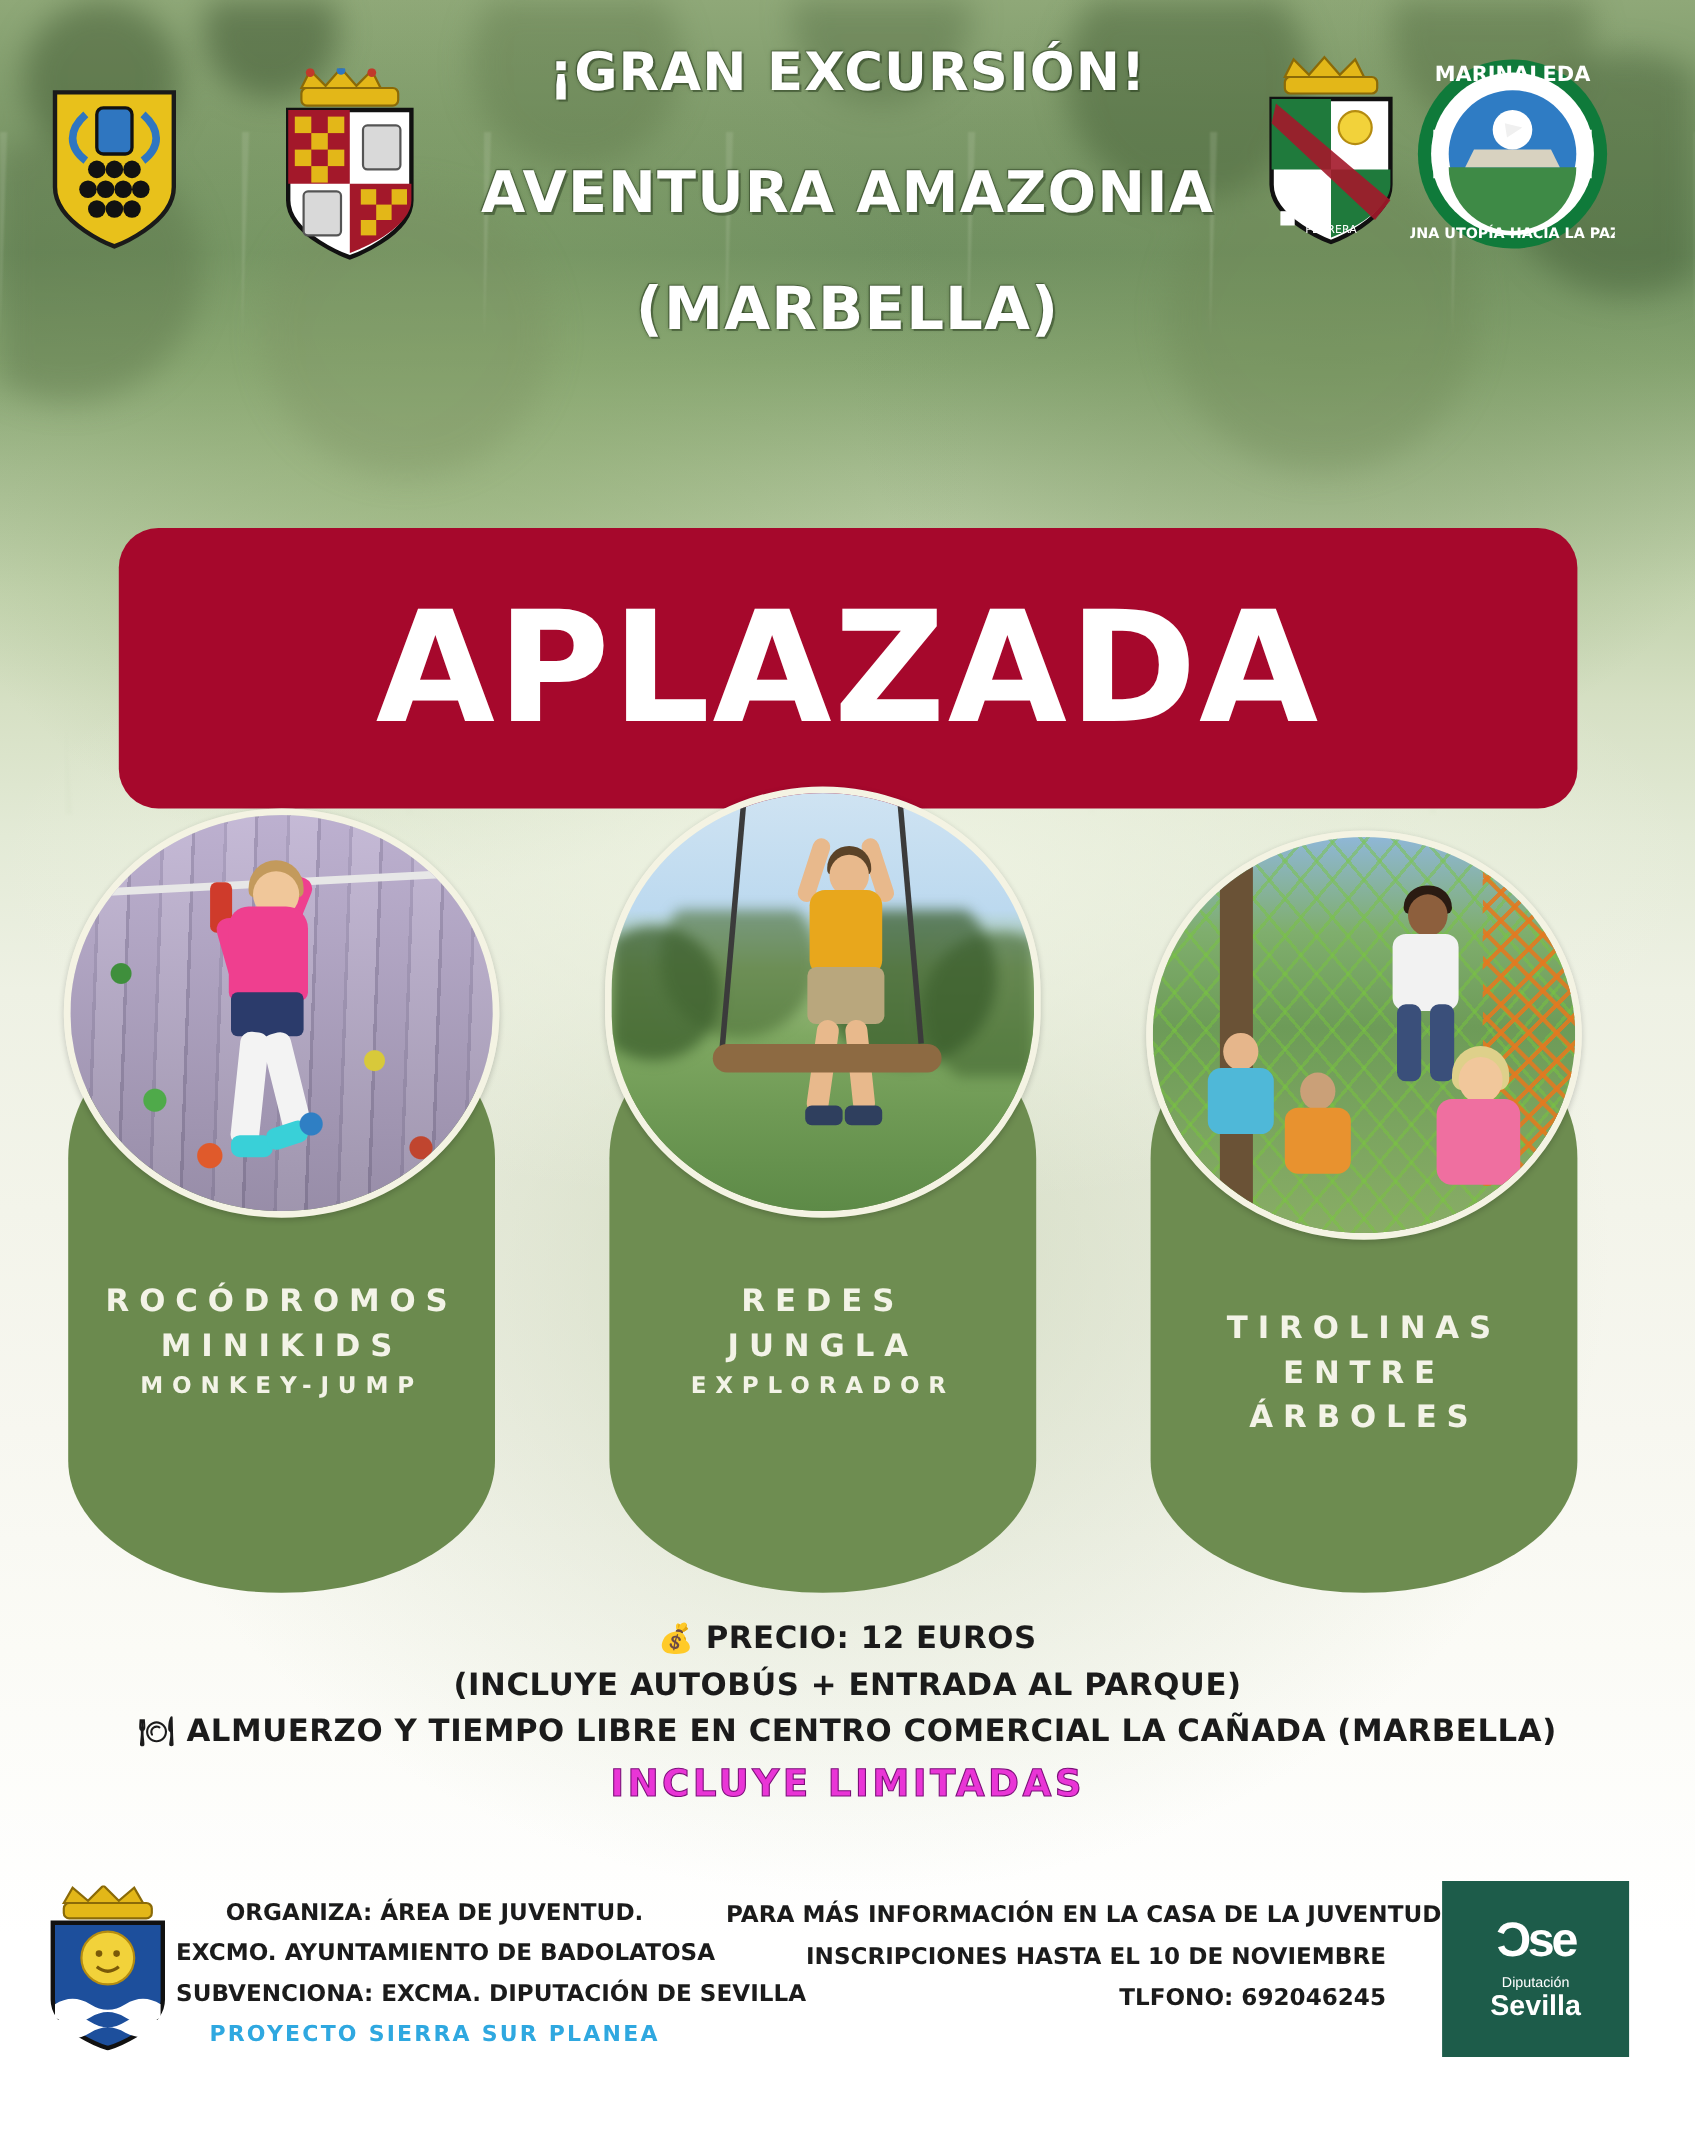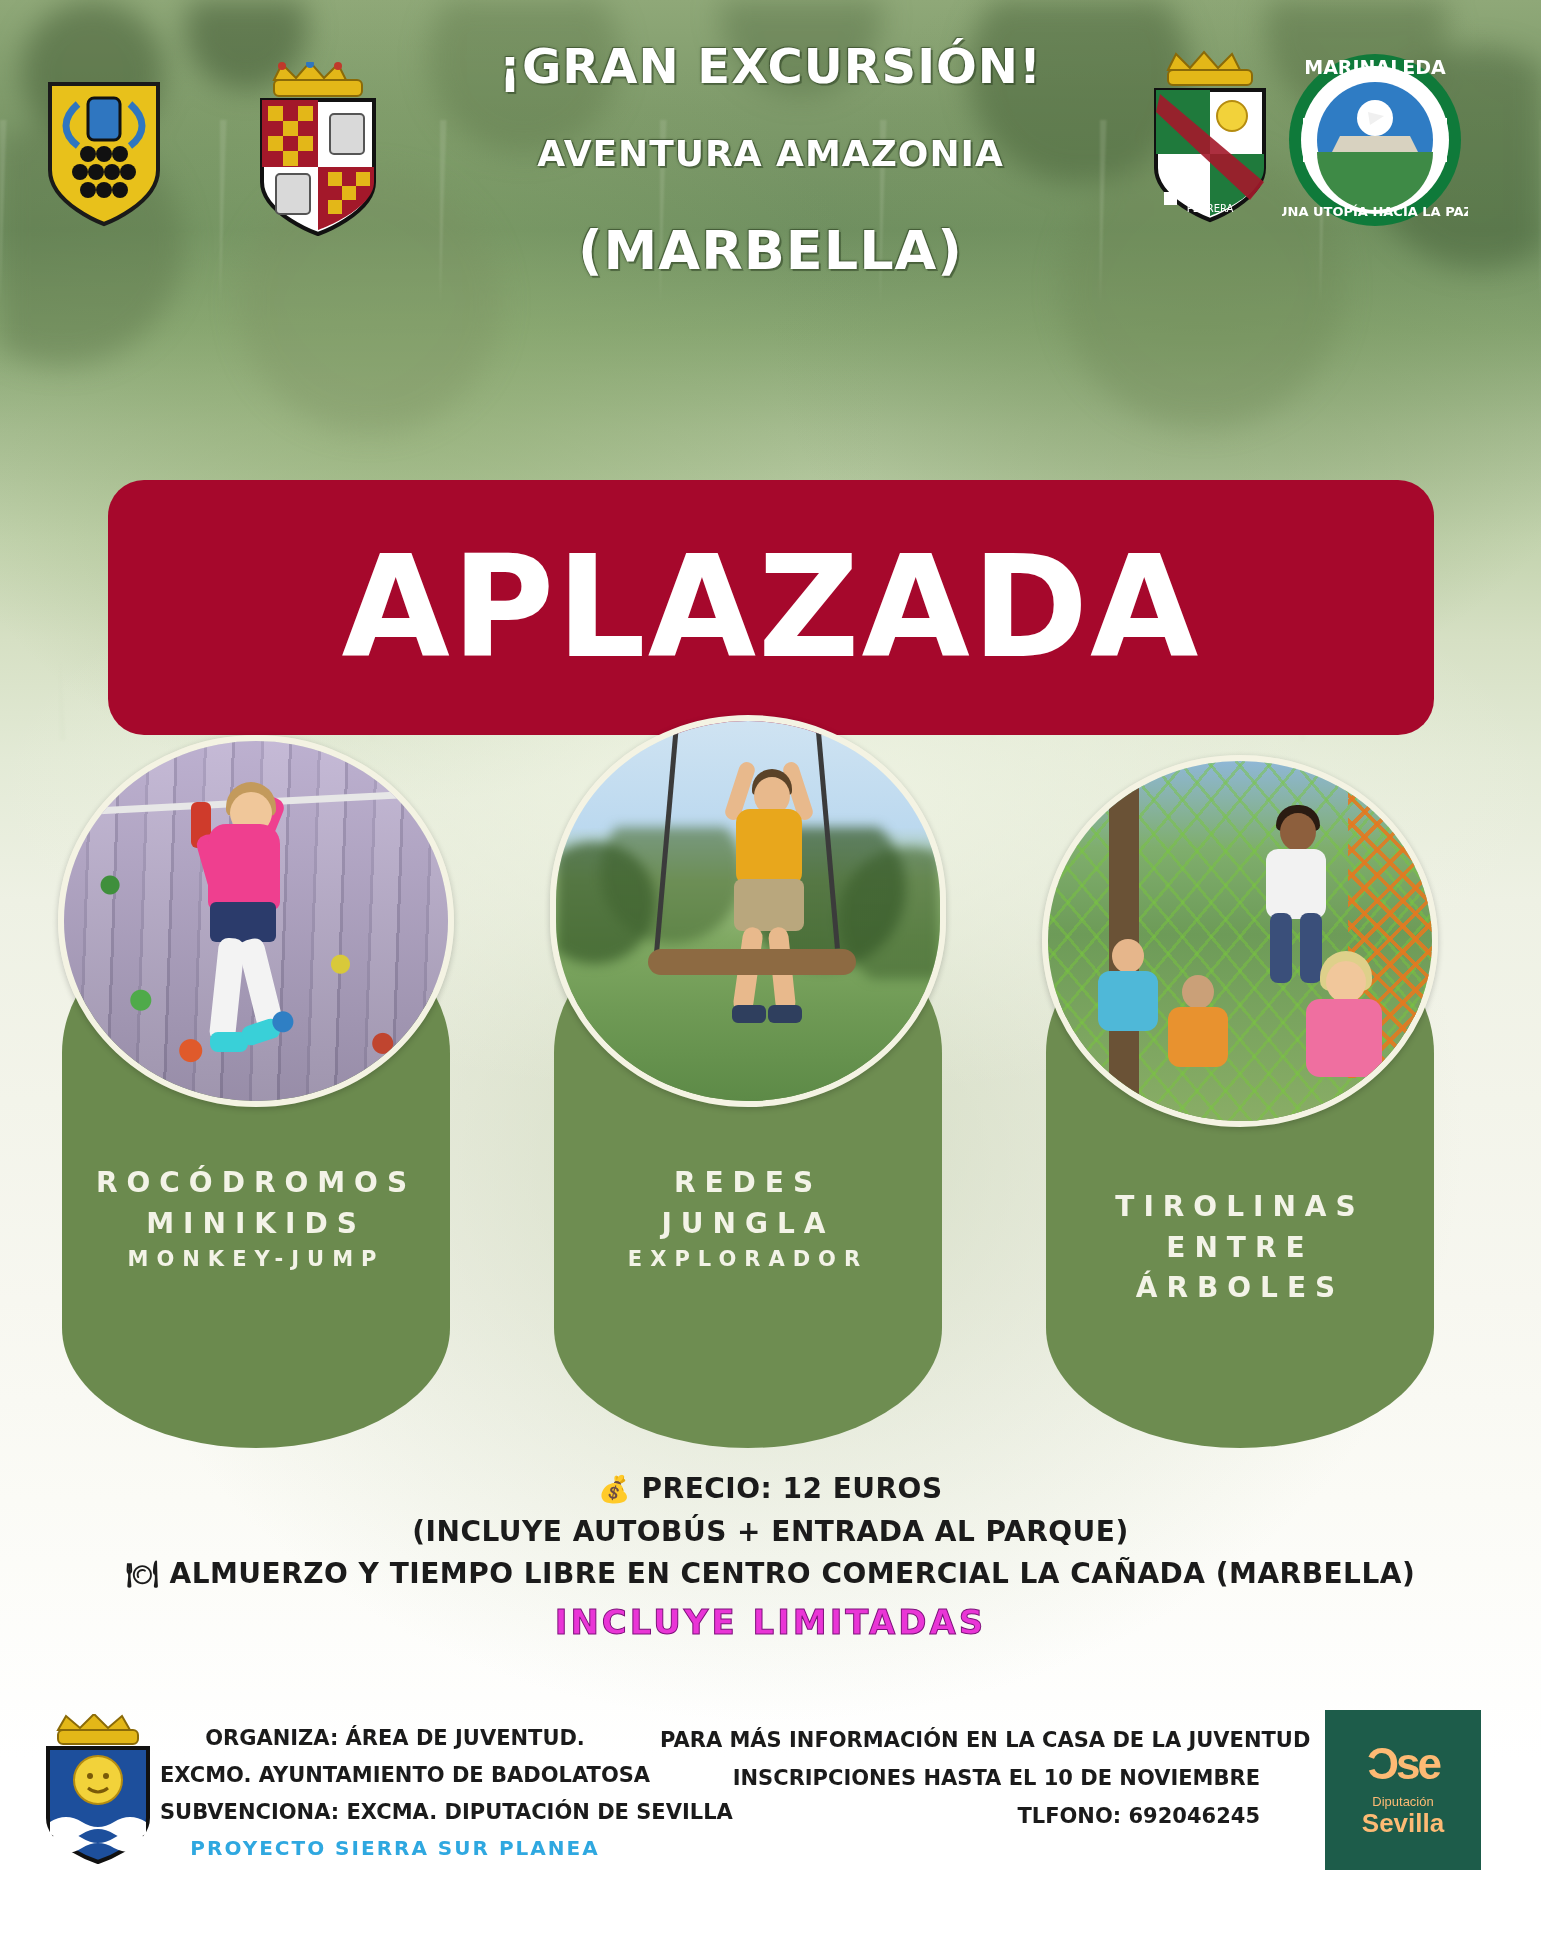--- a/index.html
+++ b/index.html
@@ -93,21 +93,21 @@
     color: #ffffff;
     font-weight: bold;
     letter-spacing: 1px;
     text-shadow:
       0 0 3px rgba(40,60,30,.75),
       2px 2px 0 rgba(40,60,30,.45),
       -1px -1px 0 rgba(40,60,30,.45);
     font-family: "DejaVu Sans", sans-serif;
   }
   .heading .l1 { font-size: 48px; line-height: 1.0; }
-  .heading .l2 { font-size: 36px; line-height: 1.0; margin-top: 46px; }
+  .heading .l2 { font-size: 52px; line-height: 1.0; margin-top: 60px; }
   .heading .l3 { font-size: 54px; line-height: 1.0; margin-top: 52px; }
 
   
   .banner {
     position: absolute;
     left: 108px;
     top: 480px;
     width: 1326px;
     height: 255px;
     background: #a6082c;
@@ -384,28 +384,28 @@
     font-size: 21px;
     font-weight: bold;
     line-height: 1.8;
     color: #1b1b1b;
     white-space: nowrap;
   }
   .dipu {
     position: absolute;
     right: 60px;
     top: 10px;
-    width: 156px;
+    width: 170px;
     height: 160px;
     background: #1d5c4a;
     display: flex;
     flex-direction: column;
     align-items: center;
     justify-content: center;
-    color: #fdba74;
+    color: #ffffff;
   }
   .dipu .mark { font-size: 44px; font-weight: bold; line-height: 1; letter-spacing: -3px; }
   .dipu .sub1 { font-size: 13px; margin-top: 8px; }
   .dipu .sub2 { font-size: 26px; font-weight: bold; line-height: 1.1; }
 </style>
 </head>
 <body>
 
 <div id="poster">
   <div class="bg"></div>

